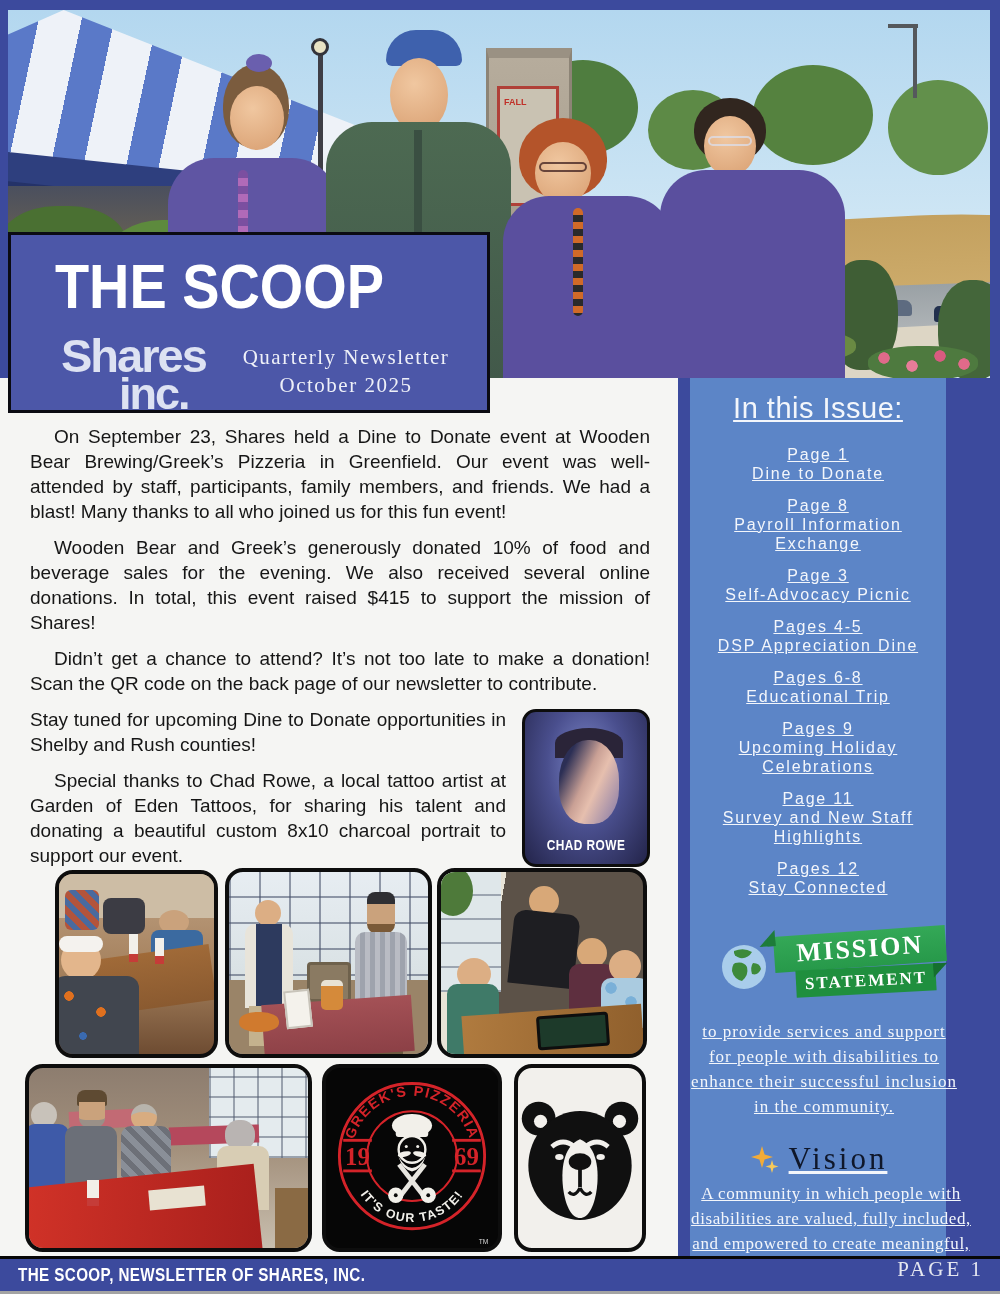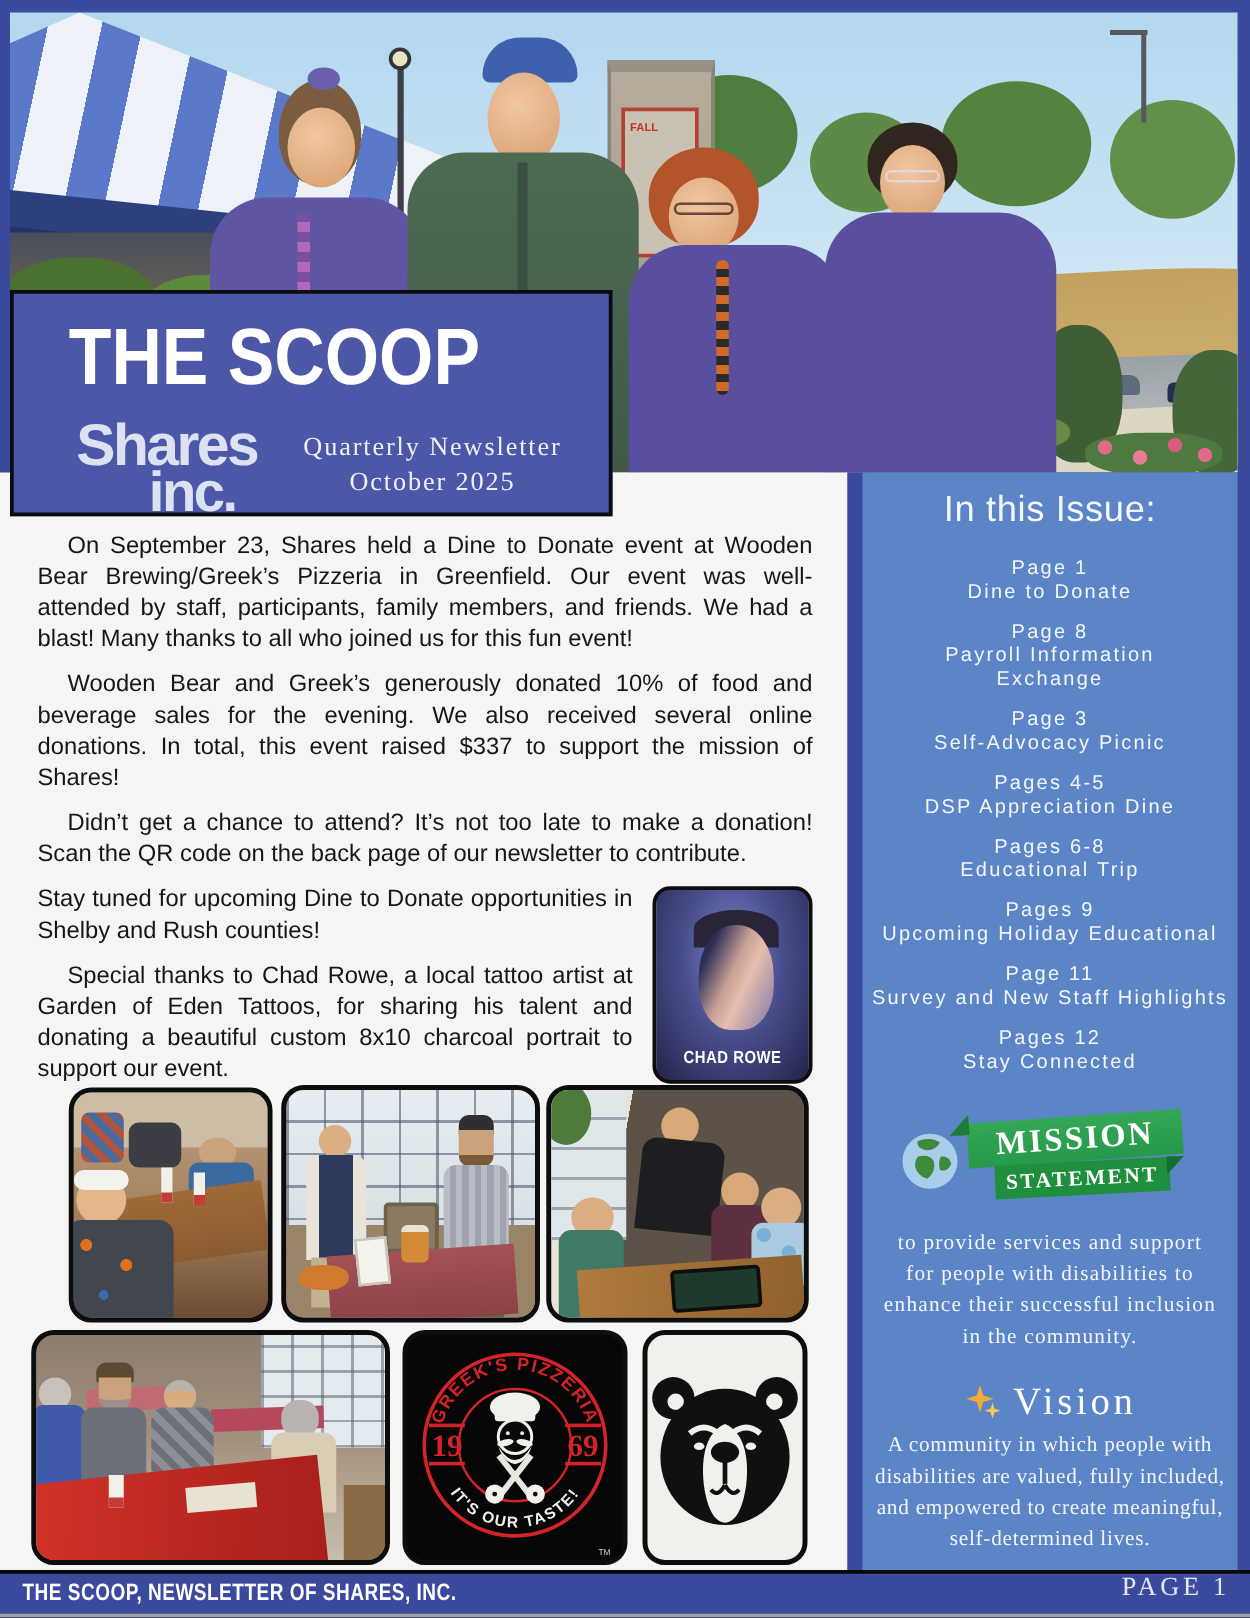--- a/index.html
+++ b/index.html
@@ -70,38 +70,38 @@
   .pcb { left:514px; top:686px; width:132px; height:188px; background:#f2f0ec; }
   .pcard .shape { position:absolute; }
 
   .win-grid { background:
       repeating-linear-gradient(0deg, rgba(70,80,105,.55) 0 2px, transparent 2px 26px),
       repeating-linear-gradient(90deg, rgba(70,80,105,.55) 0 2px, transparent 2px 30px),
       linear-gradient(#e7edf2,#cfd9da); }
 
   
   .sidebar { position:absolute; left:678px; top:378px; width:322px; height:880px; background:#3c4a9d; }
-  .sidebar-inner { position:absolute; left:12px; top:0; width:300px; height:880px; background:#5c85c7; color:#f3f6fb; text-align:center; }
+  .sidebar-inner { position:absolute; left:12px; top:0; width:256px; height:880px; background:#5c85c7; color:#f3f6fb; text-align:center;text-decoration:underline; }
   .toc-heading { font-size:29px; margin:14px 0 20px; letter-spacing:.5px; }
   .toc-item { margin-bottom:13px; font-size:16px; letter-spacing:1.8px; line-height:19px; }
   .toc-item .tp { display:block; }
   .toc-item .tt { display:block; }
 
   .mission-block { position:relative; height:86px; margin:26px 0 10px; }
   .globe-icon { position:absolute; left:30px; top:20px; width:48px; height:48px; }
   .ribbon1 { position:absolute; left:84px; top:8px; width:172px; height:36px; background:linear-gradient(#34a857,#27994a); transform:rotate(-4deg);
              color:#fff; font-family:"Liberation Serif", serif; font-weight:bold; font-size:26px; letter-spacing:2px; line-height:36px; }
   .ribbon1::before { content:""; position:absolute; left:-14px; top:-7px; border:8px solid transparent; border-right-color:#1d7c3a; border-bottom-color:#1d7c3a; }
   .ribbon2 { position:absolute; left:106px; top:44px; width:140px; height:27px; background:#1f8f3e; transform:rotate(-3deg);
              color:#fff; font-family:"Liberation Serif", serif; font-weight:bold; font-size:17px; letter-spacing:2px; line-height:27px; }
   .ribbon2::after { content:""; position:absolute; right:-12px; top:0; border:7px solid transparent; border-left-color:#156f2e; border-top-color:#156f2e; }
   .mission-text { width:268px; margin:0 auto 22px; font-family:"Liberation Serif", serif; font-size:17px; line-height:25px; letter-spacing:1px; }
 
   .vision-head { display:flex; align-items:center; justify-content:center; gap:10px; margin:6px 0 4px; }
-  .vision-title { color:#ffffff; font-size:31px; letter-spacing:3px; font-family:"Liberation Serif", serif; }
+  .vision-title { color:#0f172a; font-size:31px; letter-spacing:3px; font-family:"Liberation Serif", serif; }
   .vision-text { width:282px; margin:0 auto 12px; font-family:"Liberation Serif", serif; font-size:17px; line-height:25px; letter-spacing:.6px; }
 
   .cv-heading { font-family:"Liberation Serif", serif; font-size:30px; letter-spacing:1.5px; margin-bottom:8px; }
 
   
   .footer { position:absolute; left:0; top:1256px; width:1000px; height:38px; background:#3c4a9d; border-top:3px solid #070707; border-bottom:3px solid #a3a3a3; }
   .footer-left { position:absolute; left:18px; top:5px; color:#fff; font-size:19px; font-weight:bold; letter-spacing:.5px; transform:scaleX(.8); transform-origin:left center; white-space:nowrap; }
   .page-num { position:absolute; right:16px; top:1257px; color:#e5e7f0; font-family:"Liberation Serif", serif; font-size:21px; letter-spacing:3px; z-index:20; }
 </style>
 </head>
@@ -182,21 +182,21 @@
     </div>
     <div class="mast-sub">
       <div>Quarterly Newsletter</div>
       <div>October 2025</div>
     </div>
   </div>
 
   <div class="main">
     <div class="article">
       <p>On September 23, Shares held a Dine to Donate event at Wooden Bear Brewing/Greek’s Pizzeria in Greenfield. Our event was well-attended by staff, participants, family members, and friends. We had a blast! Many thanks to all who joined us for this fun event!</p>
-      <p>Wooden Bear and Greek’s generously donated 10% of food and beverage sales for the evening. We also received several online donations. In total, this event raised $337 to support the mission of Shares!</p>
+      <p>Wooden Bear and Greek’s generously donated 10% of food and beverage sales for the evening. We also received several online donations. In total, this event raised $415 to support the mission of Shares!</p>
       <p>Didn’t get a chance to attend? It’s not too late to make a donation! Scan the QR code on the back page of our newsletter to contribute.</p>
       <div>
         <div class="portrait-card">
           <div class="portrait-hair"></div>
           <div class="portrait-face"></div>
           <div class="portrait-caption">CHAD ROWE</div>
         </div>
         <p style="text-indent:0;">Stay tuned for upcoming Dine to Donate opportunities in Shelby and Rush counties!</p>
         <p>Special thanks to Chad Rowe, a local tattoo artist at Garden of Eden Tattoos, for sharing his talent and donating a beautiful custom 8x10 charcoal portrait to support our event.</p>
       </div>
@@ -342,21 +342,21 @@
       <div class="toc-item">
           <span class="tp">Pages 4-5</span>
           <span class="tt">DSP Appreciation Dine</span>
         </div>
       <div class="toc-item">
           <span class="tp">Pages 6-8</span>
           <span class="tt">Educational Trip</span>
         </div>
       <div class="toc-item">
           <span class="tp">Pages 9</span>
-          <span class="tt">Upcoming Holiday Educational</span>
+          <span class="tt">Upcoming Holiday Celebrations</span>
         </div>
       <div class="toc-item">
           <span class="tp">Page 11</span>
           <span class="tt">Survey and New Staff Highlights</span>
         </div>
       <div class="toc-item">
           <span class="tp">Pages 12</span>
           <span class="tt">Stay Connected</span>
         </div>
 

